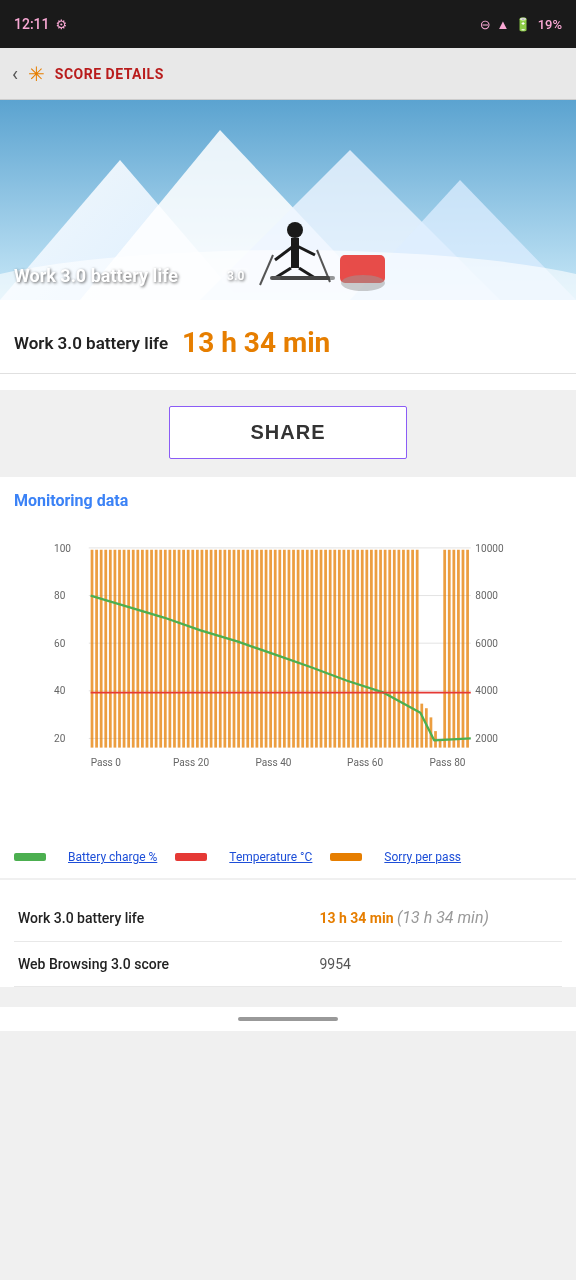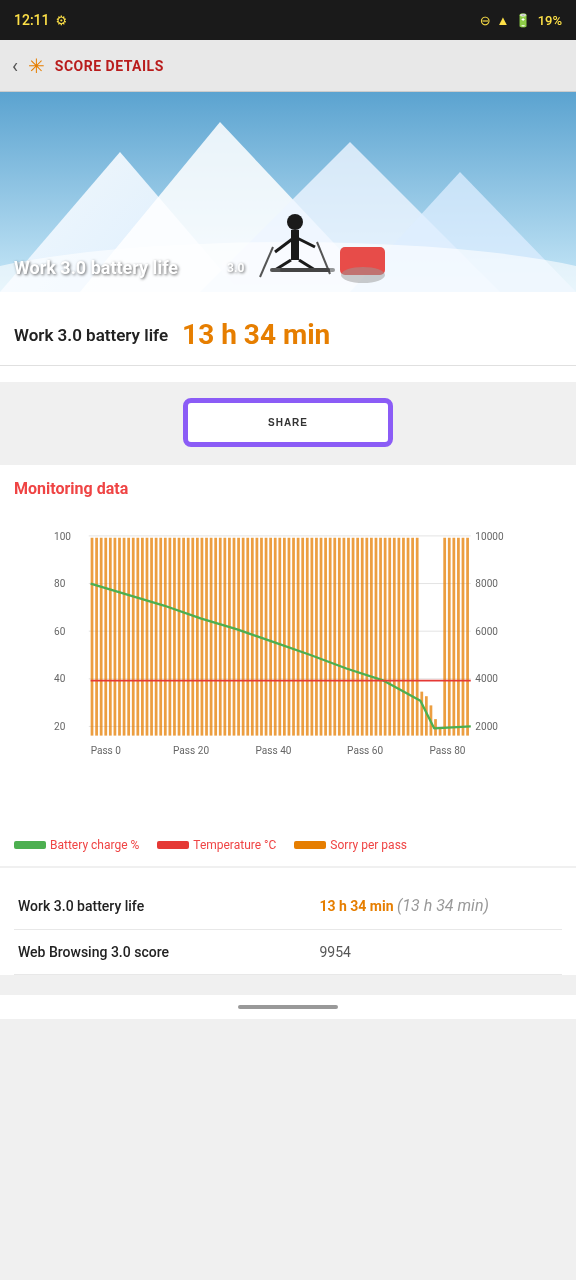--- a/index.html
+++ b/index.html
@@ -9,27 +9,27 @@
       background: #f0f0f0;
       font-family: 'Roboto', Arial, sans-serif;
       font-size: 14px;
       color: #222;
       overflow-x: hidden;
     }
 
     
     .status-bar {
       width: 576px;
-      height: 40px;
+      height: 48px;
       background: #1a1a1a;
       display: flex;
       align-items: center;
       justify-content: space-between;
       padding: 0 14px;
-      color: #fde047;
+      color: #f9a8d4;
       font-size: 14px;
       font-weight: 500;
     }
     .status-left { display: flex; align-items: center; gap: 6px; }
     .status-right { display: flex; align-items: center; gap: 6px; font-size: 13px; }
 
     
     .top-bar {
       width: 576px;
       height: 52px;
@@ -117,40 +117,40 @@
       line-height: 1.5;
     }
     .share-section {
       background: #f0f0f0;
       padding: 16px 14px;
       display: flex;
       justify-content: center;
     }
     .share-btn {
       background: #fff;
-      border: 5px solid #8b5cf6;
+      border: 1px solid #8b5cf6;
       padding: 14px 80px;
-      font-size: 10px;
+      font-size: 20px;
       font-weight: 700;
       letter-spacing: 1px;
       color: #333;
       cursor: pointer;
-      border-radius: 8px;
+      border-radius: 2px;
     }
 
     
     .monitoring-section {
       background: #fff;
       margin-top: 2px;
       padding: 14px 14px 0 14px;
     }
     .section-title {
       font-size: 16px;
       font-weight: 700;
-      color: #ef4444;
+      color: #3b82f6;
       margin-bottom: 12px;
     }
 
     
     .chart-container {
       width: 100%;
       height: 320px;
       position: relative;
       padding: 10px 50px 40px 40px;
     }
@@ -163,23 +163,24 @@
     .legend {
       display: flex;
       gap: 18px;
       padding: 8px 0 14px 0;
       align-items: center;
       flex-wrap: wrap;
     }
     .legend-item {
       display: flex;
       align-items: center;
-      gap: 4px;
+      gap: 22px;
       font-size: 12px;
-      color: #ef4444;
+      color: #1d4ed8;
+      text-decoration: underline;
     }
     .legend-color {
       width: 32px;
       height: 8px;
       border-radius: 2px;
     }
 
     
     .scores-section {
       background: #fff;

